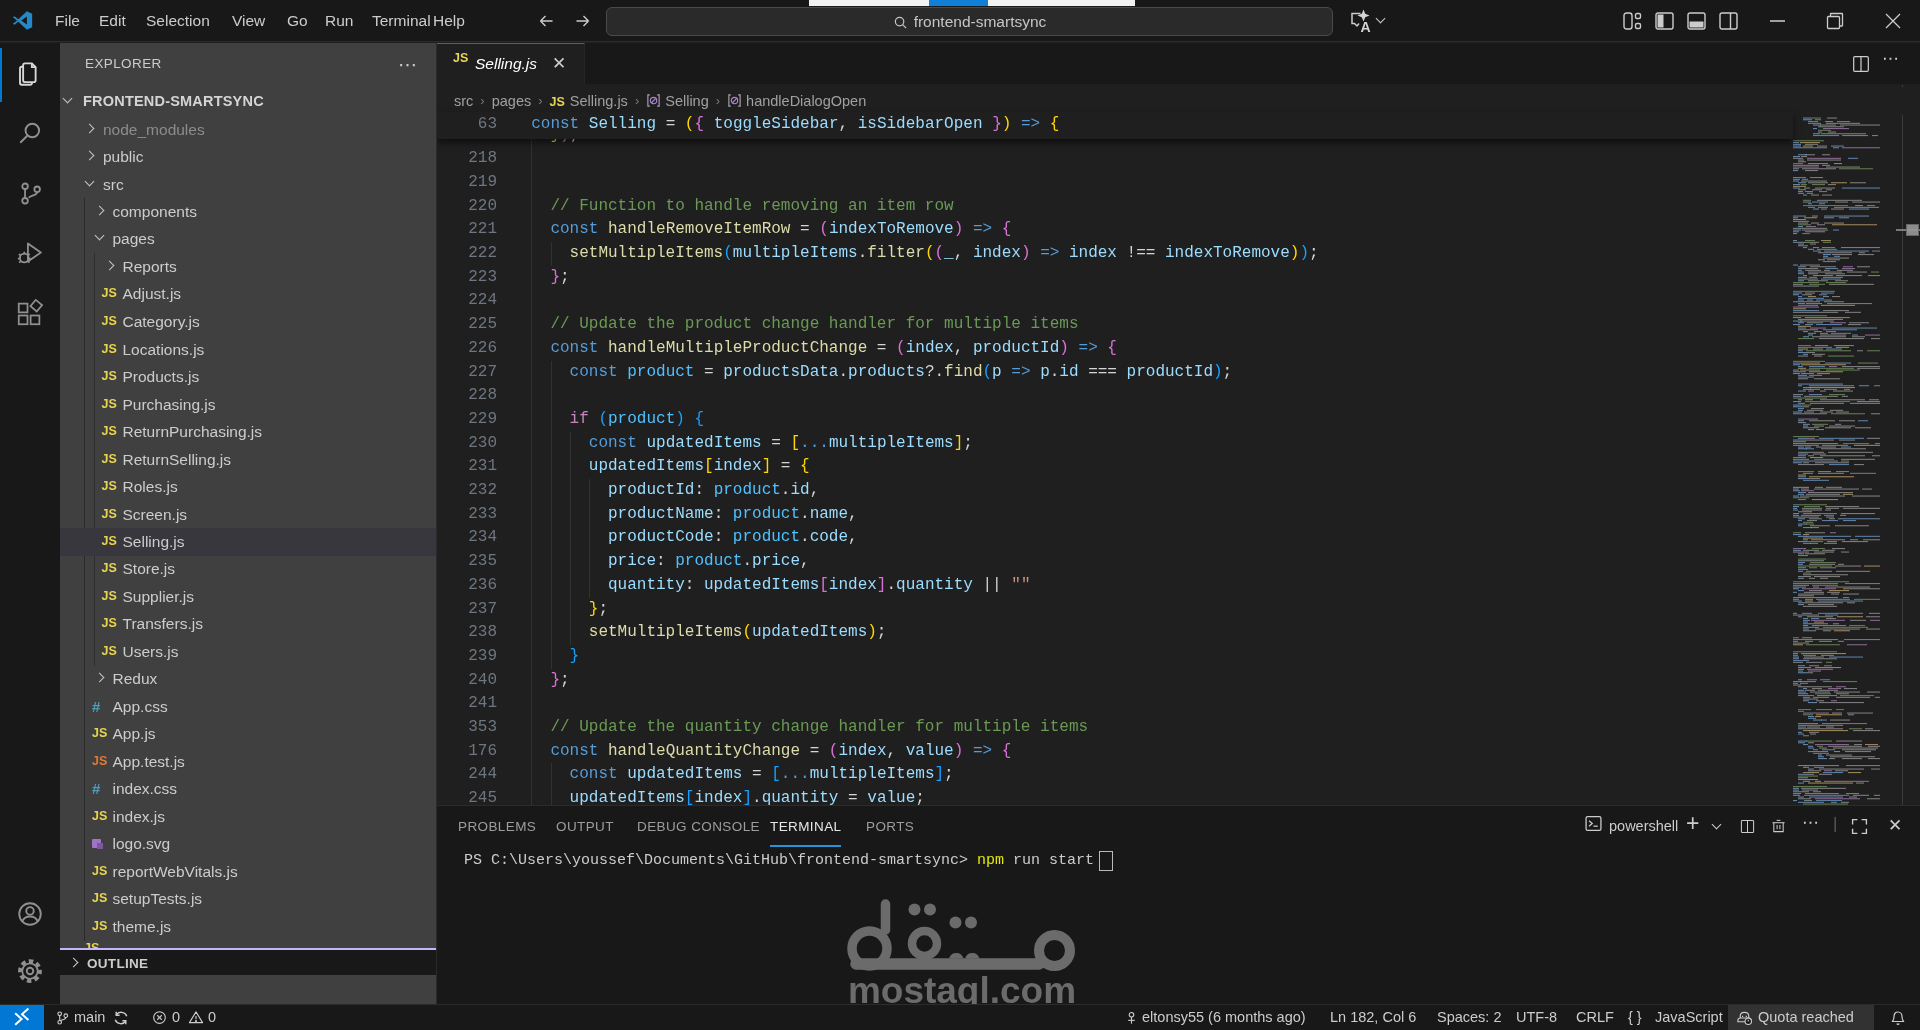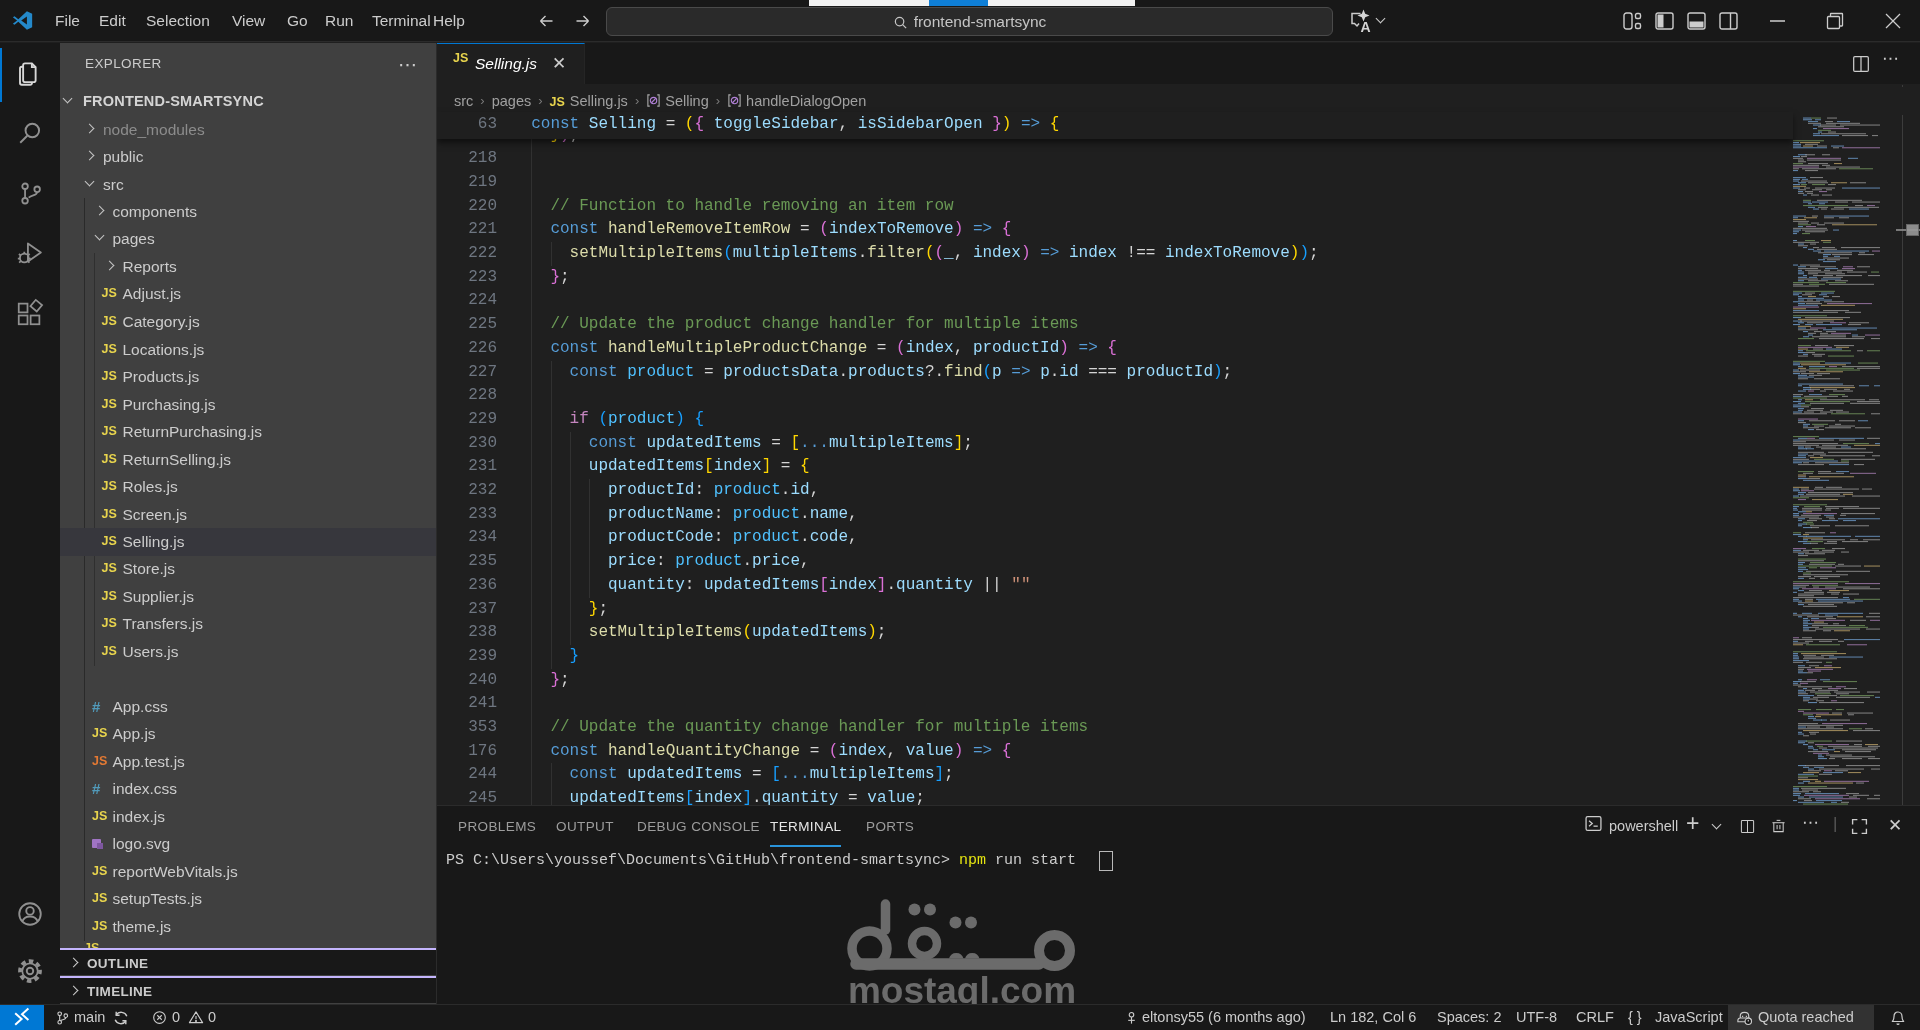--- a/index.html
+++ b/index.html
@@ -51,21 +51,21 @@
 .ln span{position:absolute;left:94.2px}
 #sticky{position:absolute;left:437px;top:112px;width:1356px;height:27px;background:#1f1f1f;box-shadow:0 4px 6px rgba(0,0,0,.5)}
 #sticky .ln{top:1px}
 .ig{position:absolute;width:1px;background:#313131}
 #scrollbar{position:absolute;left:1906px;top:224px;width:13px;height:12px;background:#9a9a9a;opacity:.9;border:1px solid #6f6f6f}
 #mapline{position:absolute;left:1902px;top:85px;width:1px;height:720px;background:#3c3c3c}
 
 #panel{position:absolute;left:437px;top:805px;width:1483px;height:199px;background:#181818;border-top:1px solid #2b2b2b}
 .ptab{position:absolute;top:0;height:41px;line-height:41px;color:#9d9d9d;font-size:13.5px;letter-spacing:.4px}
 .ptab.act{color:#e7e7e7;border-bottom:2px solid #2993da}
-#term{position:absolute;left:9px;top:46px;font-family:"Liberation Mono",monospace;font-size:15px;color:#cccccc;white-space:pre}
+#term{position:absolute;left:27px;top:46px;font-family:"Liberation Mono",monospace;font-size:15px;color:#cccccc;white-space:pre}
 #cursor{position:absolute;left:662px;top:45px;width:14px;height:20px;border:1px solid #b9b9b9}
 .picon{position:absolute;top:10px;color:#c5c5c5}
 
 #statusbar{position:absolute;left:0;top:1004px;width:1920px;height:26px;background:#181818;border-top:1px solid #2b2b2b;color:#cccccc;font-size:14.5px}
 #remote{position:absolute;left:0;top:0;width:44px;height:26px;background:#0078d4}
 .sitem{position:absolute;top:0;height:26px;line-height:25px;white-space:nowrap}
 </style></head>
 <body>
 
 <div id="editor"></div>
@@ -1082,20 +1082,24 @@
       <span class="lbl" style="left:62.5px">Supplier.js</span>
     </div>
 <div class="trow" style="top:567.2px">
       <u class="fi js" style="left:41.5px">JS</u>
       <span class="lbl" style="left:62.5px">Transfers.js</span>
     </div>
 <div class="trow" style="top:594.8px">
       <u class="fi js" style="left:41.5px">JS</u>
       <span class="lbl" style="left:62.5px">Users.js</span>
     </div>
+<div class="trow" style="top:622.2px">
+      <b style="left:36px" class="cv r"></b>
+      <span class="lbl" style="left:52.5px">Redux</span>
+    </div>
 <div class="trow" style="top:649.8px">
       <u class="fi css" style="left:32px">#</u>
       <span class="lbl" style="left:52.5px">App.css</span>
     </div>
 <div class="trow" style="top:677.2px">
       <u class="fi js" style="left:32px">JS</u>
       <span class="lbl" style="left:52.5px">App.js</span>
     </div>
 <div class="trow" style="top:704.8px">
       <u class="fi jso" style="left:32px">JS</u>
@@ -1125,24 +1129,20 @@
       <span class="lbl" style="left:52.5px">setupTests.js</span>
     </div>
 <div class="trow" style="top:869.8px">
       <u class="fi js" style="left:32px">JS</u>
       <span class="lbl" style="left:52.5px">theme.js</span>
     </div>
   <u class="fi js" style="position:absolute;left:24px;top:898px">JS</u>
   <div class="shead" style="top:905px">
       <b class="cv r" style="left:10px;border-color:#cccccc"></b>
       <span>OUTLINE</span>
-    </div>
-  <div class="shead" style="top:933px">
-      <b class="cv r" style="left:10px;border-color:#cccccc"></b>
-      <span>TIMELINE</span>
     </div>
 </div>
 
 <div id="activitybar">
   <div id="actsel"></div>
   <div class="aicon" style="top:7px">
       <svg width="30" height="30" viewBox="0 0 24 24" fill="none" stroke="#d7d7d7" stroke-width="1.5">
         <path d="M13.5 3.5 H8 a1.5 1.5 0 0 0 -1.5 1.5 V17 a1.5 1.5 0 0 0 1.5 1.5 h7 a1.5 1.5 0 0 0 1.5 -1.5 V6.5 Z"></path>
         <path d="M13.5 3.5 V6.5 H16.5"></path>
         <path d="M6.5 6.2 H5.4 a1.4 1.4 0 0 0 -1.4 1.4 V19.2 a1.4 1.4 0 0 0 1.4 1.4 h6.8 a1.4 1.4 0 0 0 1.4 -1.4 v-.8"></path>

